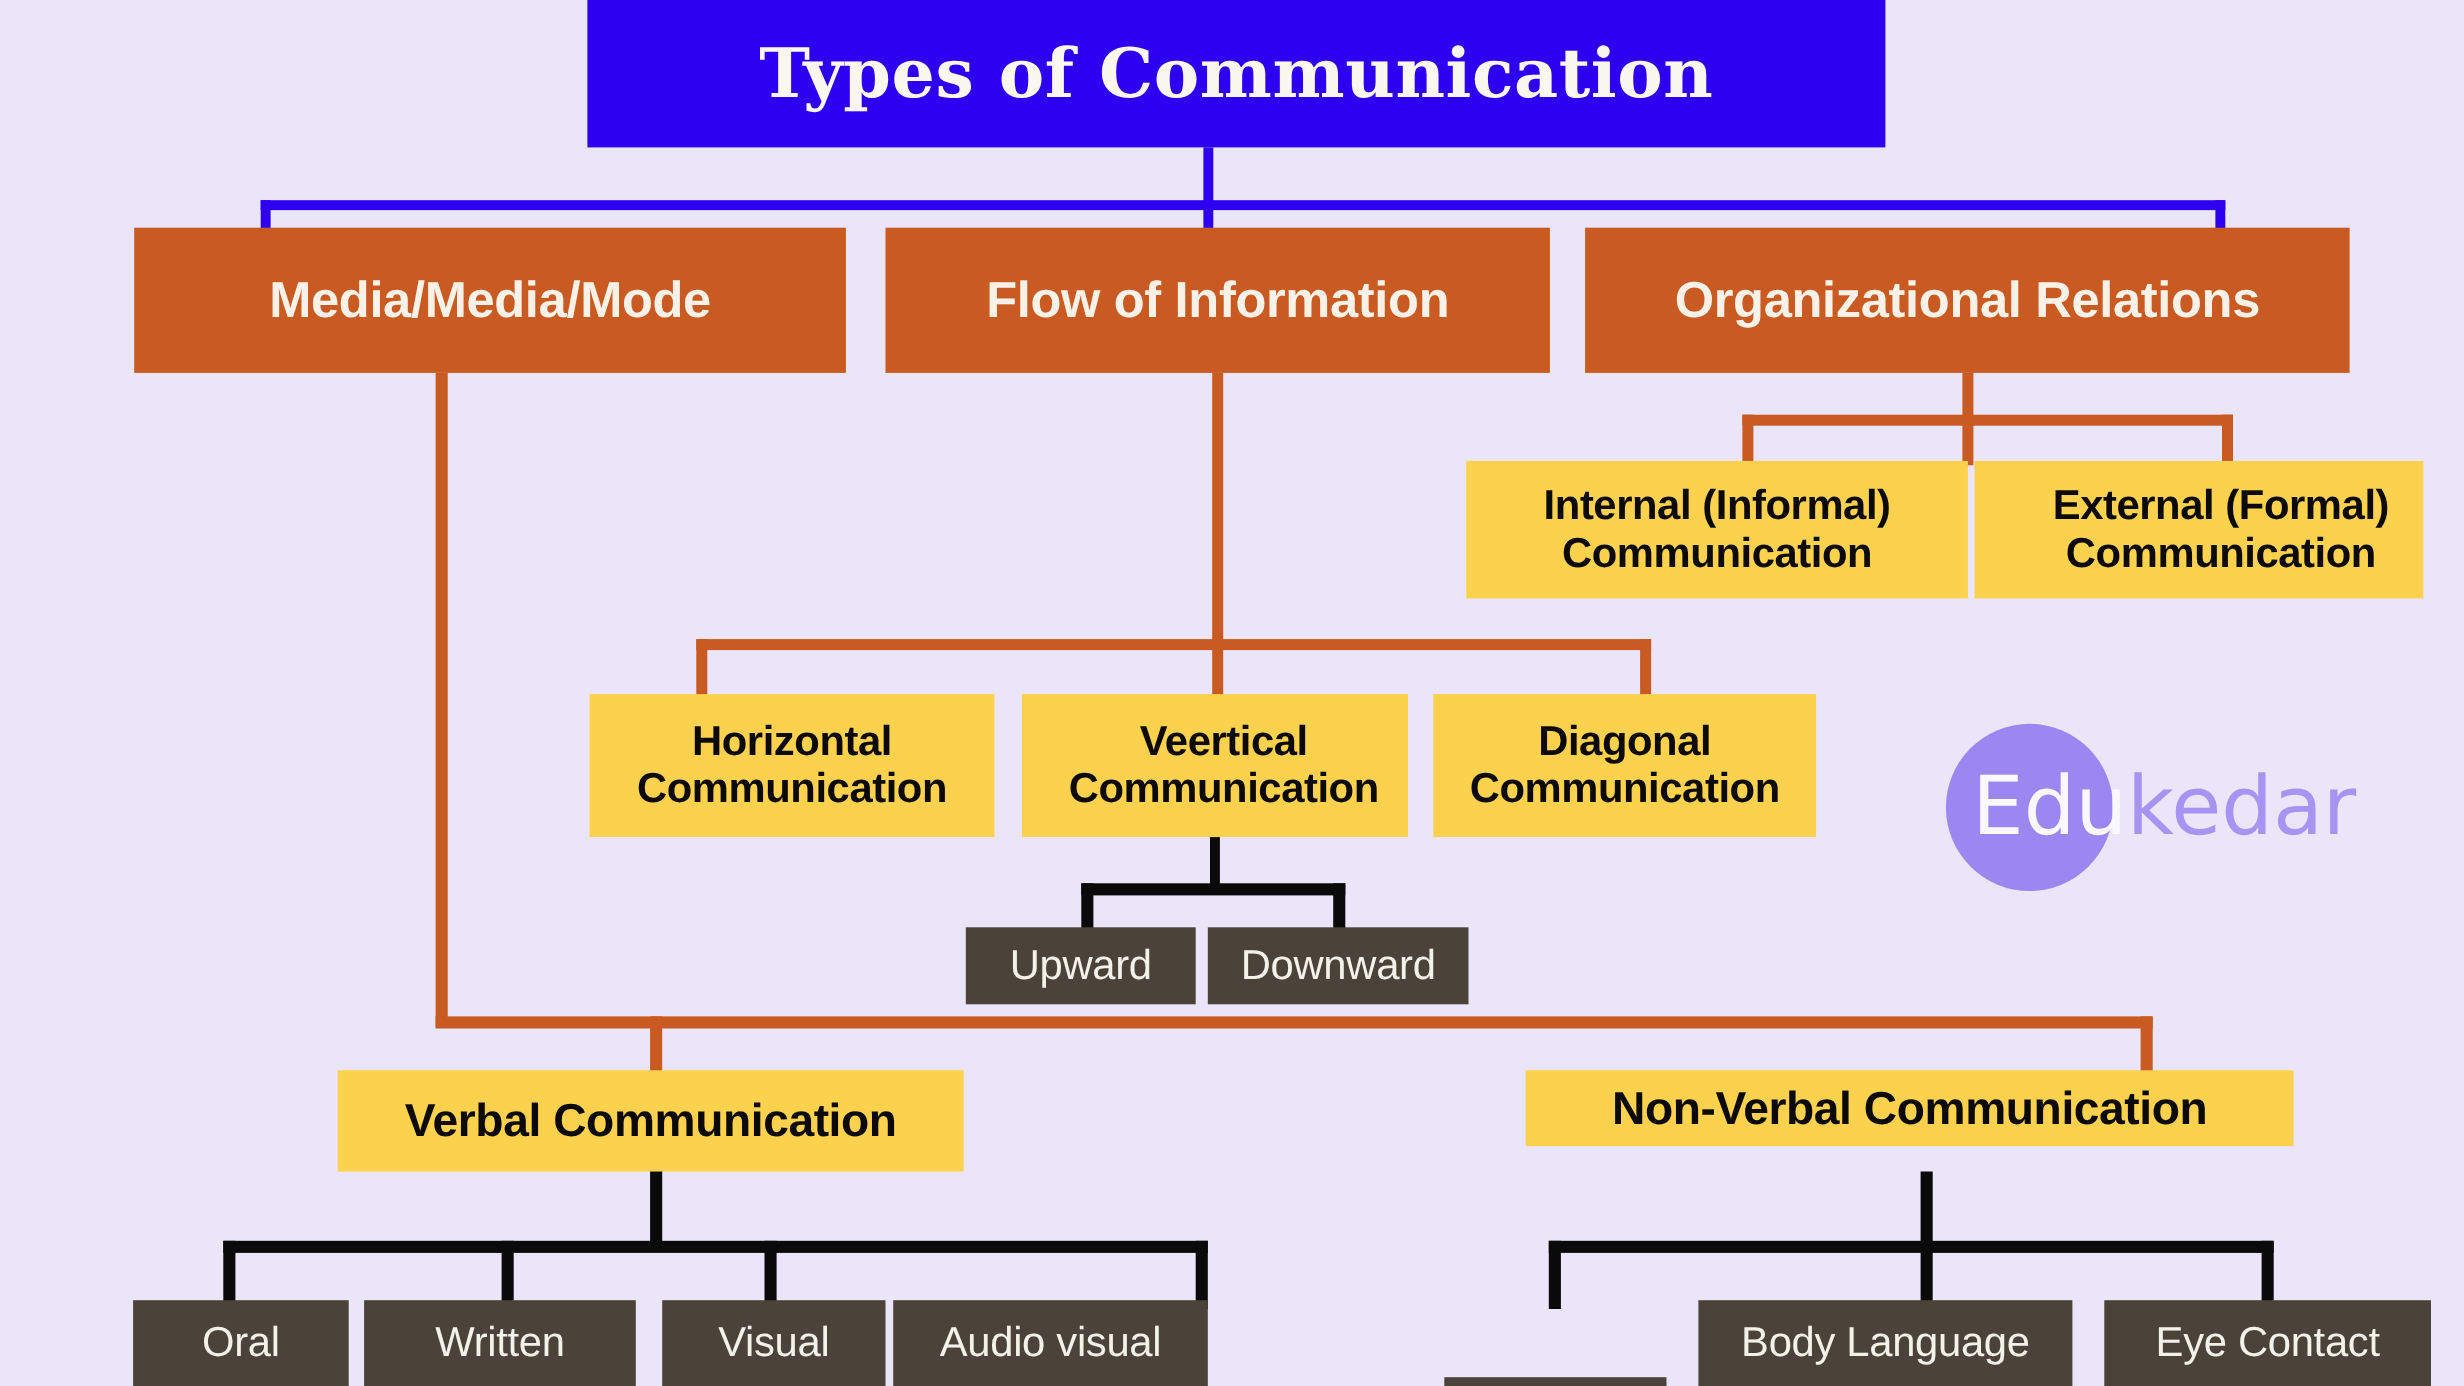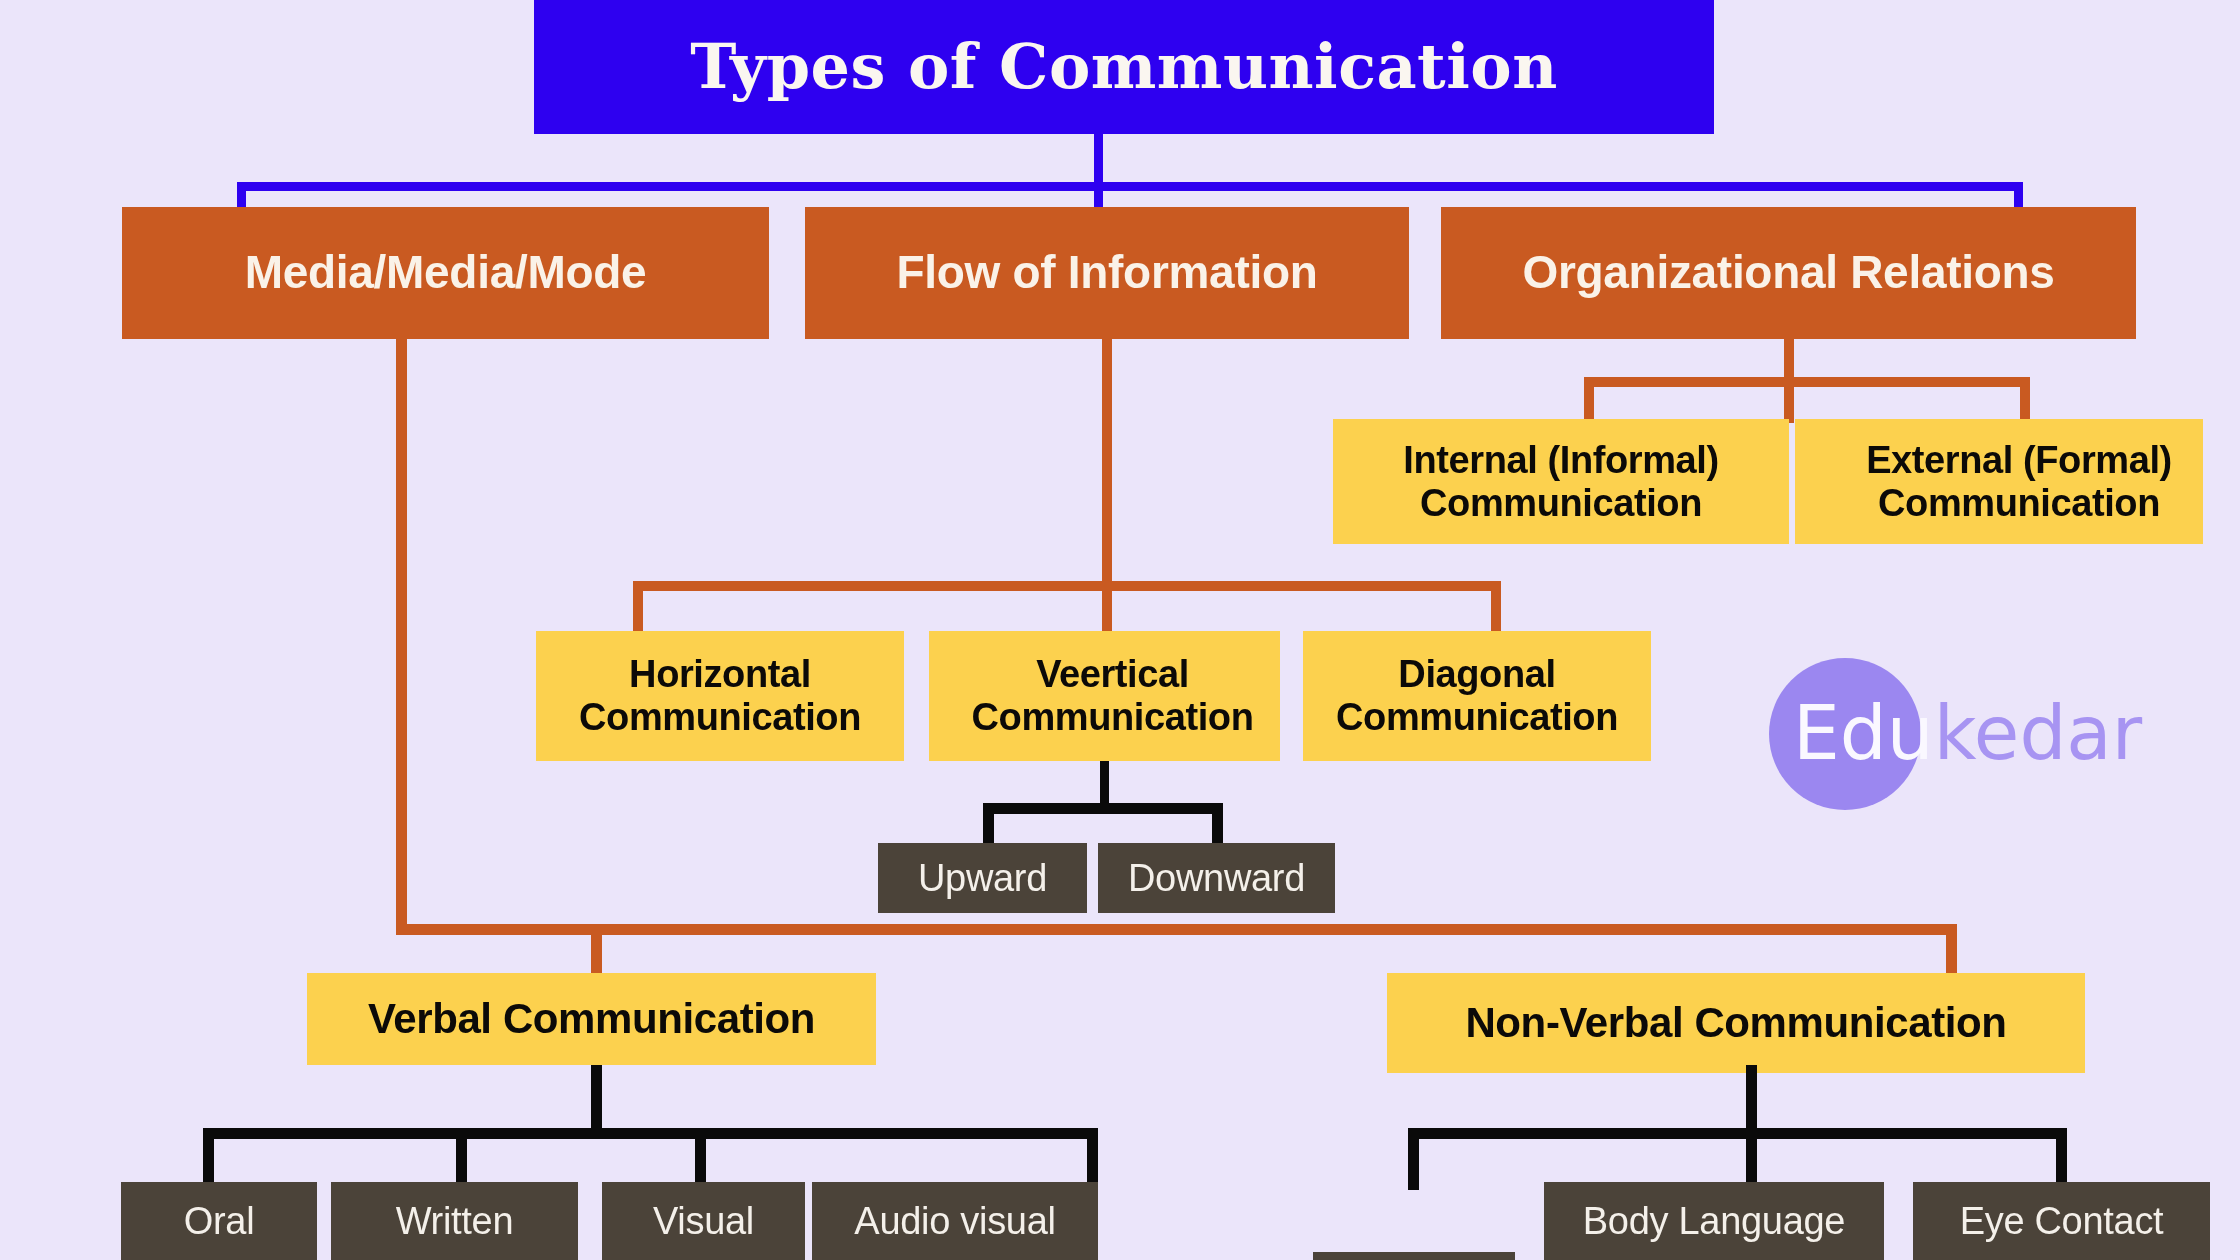--- a/index.html
+++ b/index.html
@@ -166,21 +166,21 @@
 
   <div class="conn c-orange" style="left:396px; top:339px; width:11px; height:595px;"></div>
   <div class="conn c-orange" style="left:396px; top:924px; width:1561px; height:11px;"></div>
   <div class="conn c-orange" style="left:591px; top:924px; width:11px; height:56px;"></div>
   <div class="conn c-orange" style="left:1946px; top:924px; width:11px; height:56px;"></div>
 
   <div class="node node-yellow" style="left:307px; top:973px; width:569px; height:92px; font-size:42px;">
     <span>Verbal Communication</span>
   </div>
 
-  <div class="node node-yellow" style="left:1387px; top:973px; width:698px; height:100px; font-size:42px;">
+  <div class="node node-yellow" style="left:1387px; top:973px; width:698px; height:69px; font-size:42px;">
     <span>Non-Verbal Communication</span>
   </div>
 
   <div class="conn c-black" style="left:591px; top:1065px; width:11px; height:68px;"></div>
   <div class="conn c-black" style="left:203px; top:1128px; width:895px; height:11px;"></div>
   <div class="conn c-black" style="left:203px; top:1128px; width:11px; height:62px;"></div>
   <div class="conn c-black" style="left:456px; top:1128px; width:11px; height:62px;"></div>
   <div class="conn c-black" style="left:695px; top:1128px; width:11px; height:62px;"></div>
   <div class="conn c-black" style="left:1087px; top:1128px; width:11px; height:62px;"></div>
 

